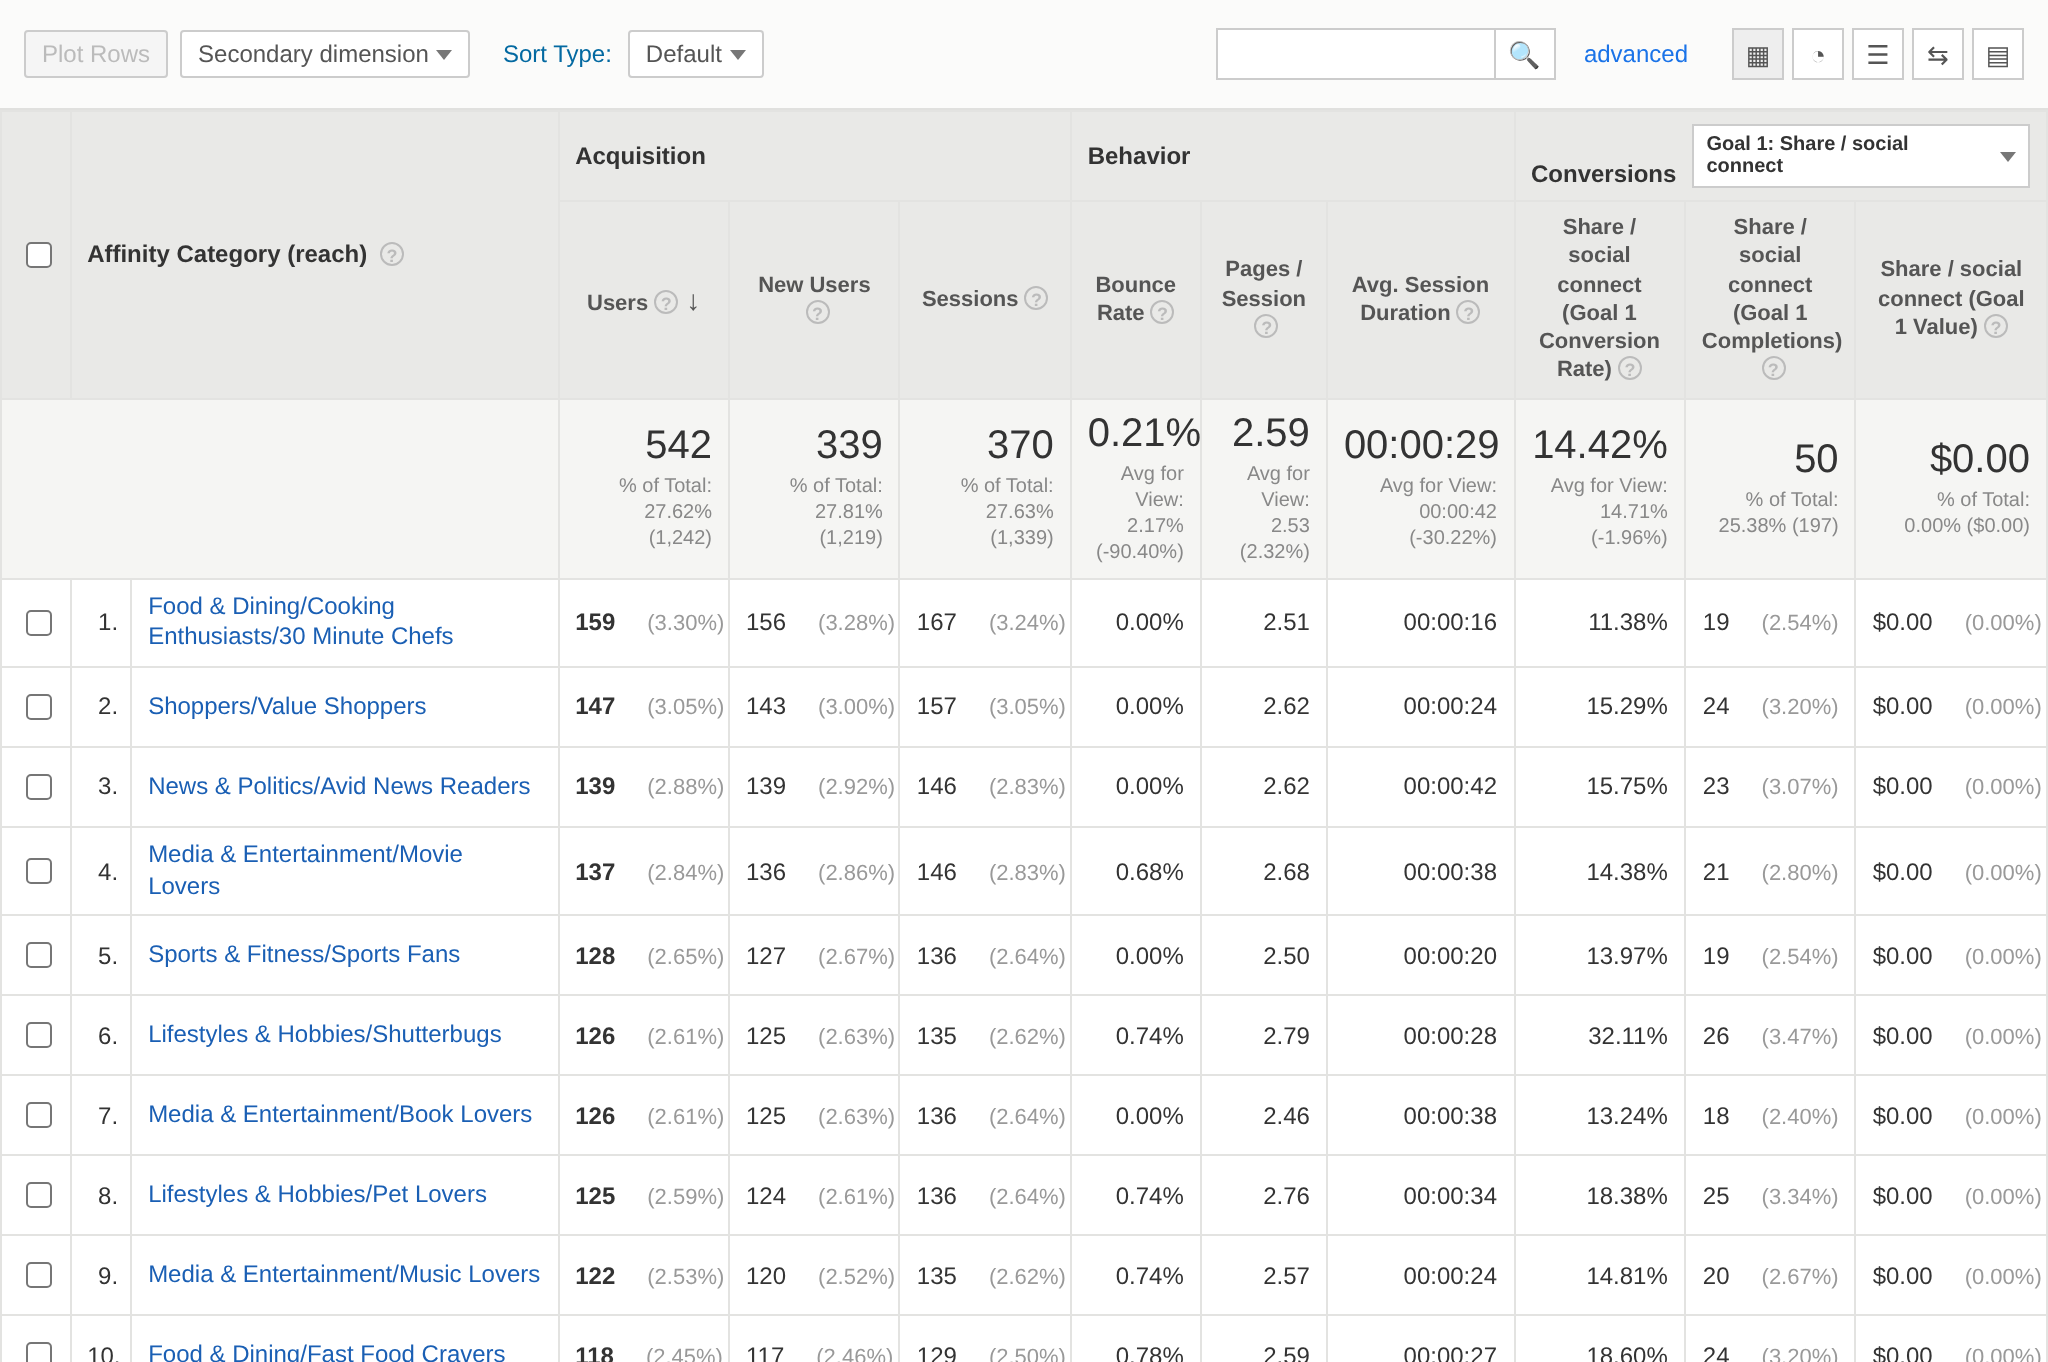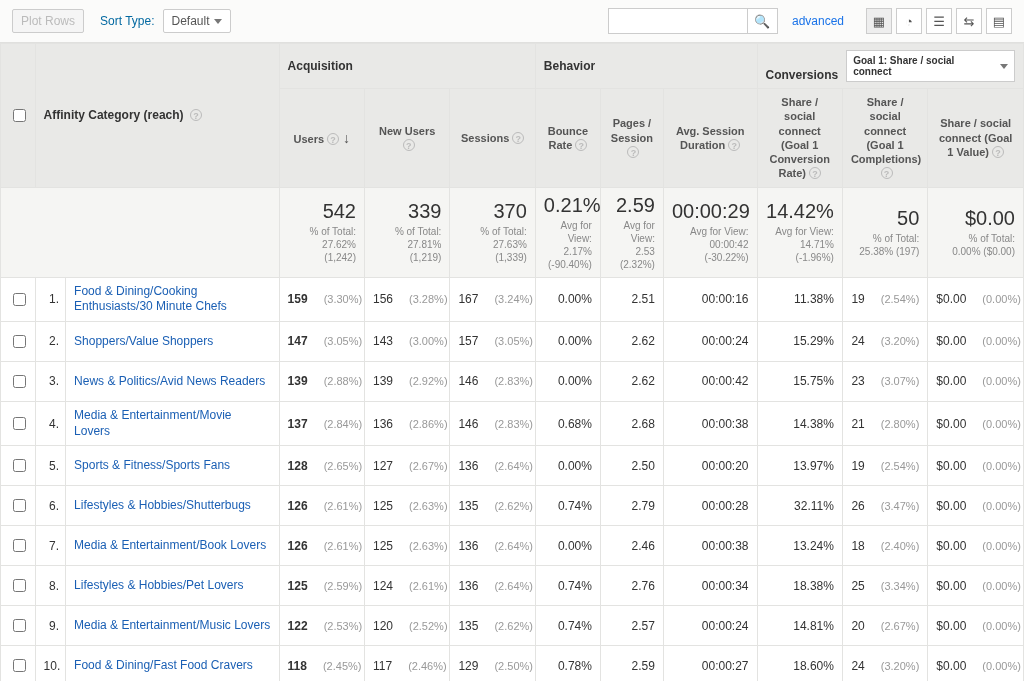--- a/index.html
+++ b/index.html
@@ -157,33 +157,37 @@
   .cw-asd{width:92px}
   .cw-g1{width:84px}
   .cw-g2{width:84px}
   .cw-g3{width:94px}
 </style>
 </head>
 <body>
 
 <div class="toolbar">
   <button class="btn disabled">Plot Rows</button>
+  <button class="btn">
+    <span>Secondary dimension</span>
+    <span class="caret-down"></span>
+  </button>
   <span class="lbl">Sort Type:</span>
   <button class="btn">
     <span>Default</span>
     <span class="caret-down"></span>
   </button>
   <span class="spacer"></span>
   <div class="searchwrap">
     <input class="searchbox" style="">
     <div class="searchbtn">
       <span class="glyph">🔍</span>
     </div>
   </div>
-  <span class="link" style="margin:0 8px">advanced</span>
+  <span class="link" style="margin:12px 8px">advanced</span>
   <div class="viewbtns">
     <div class="iconbtn active">
         <span class="glyph">▦</span>
       </div>
     <div class="iconbtn">
         <span class="glyph">◔</span>
       </div>
     <div class="iconbtn">
         <span class="glyph">☰</span>
       </div>

